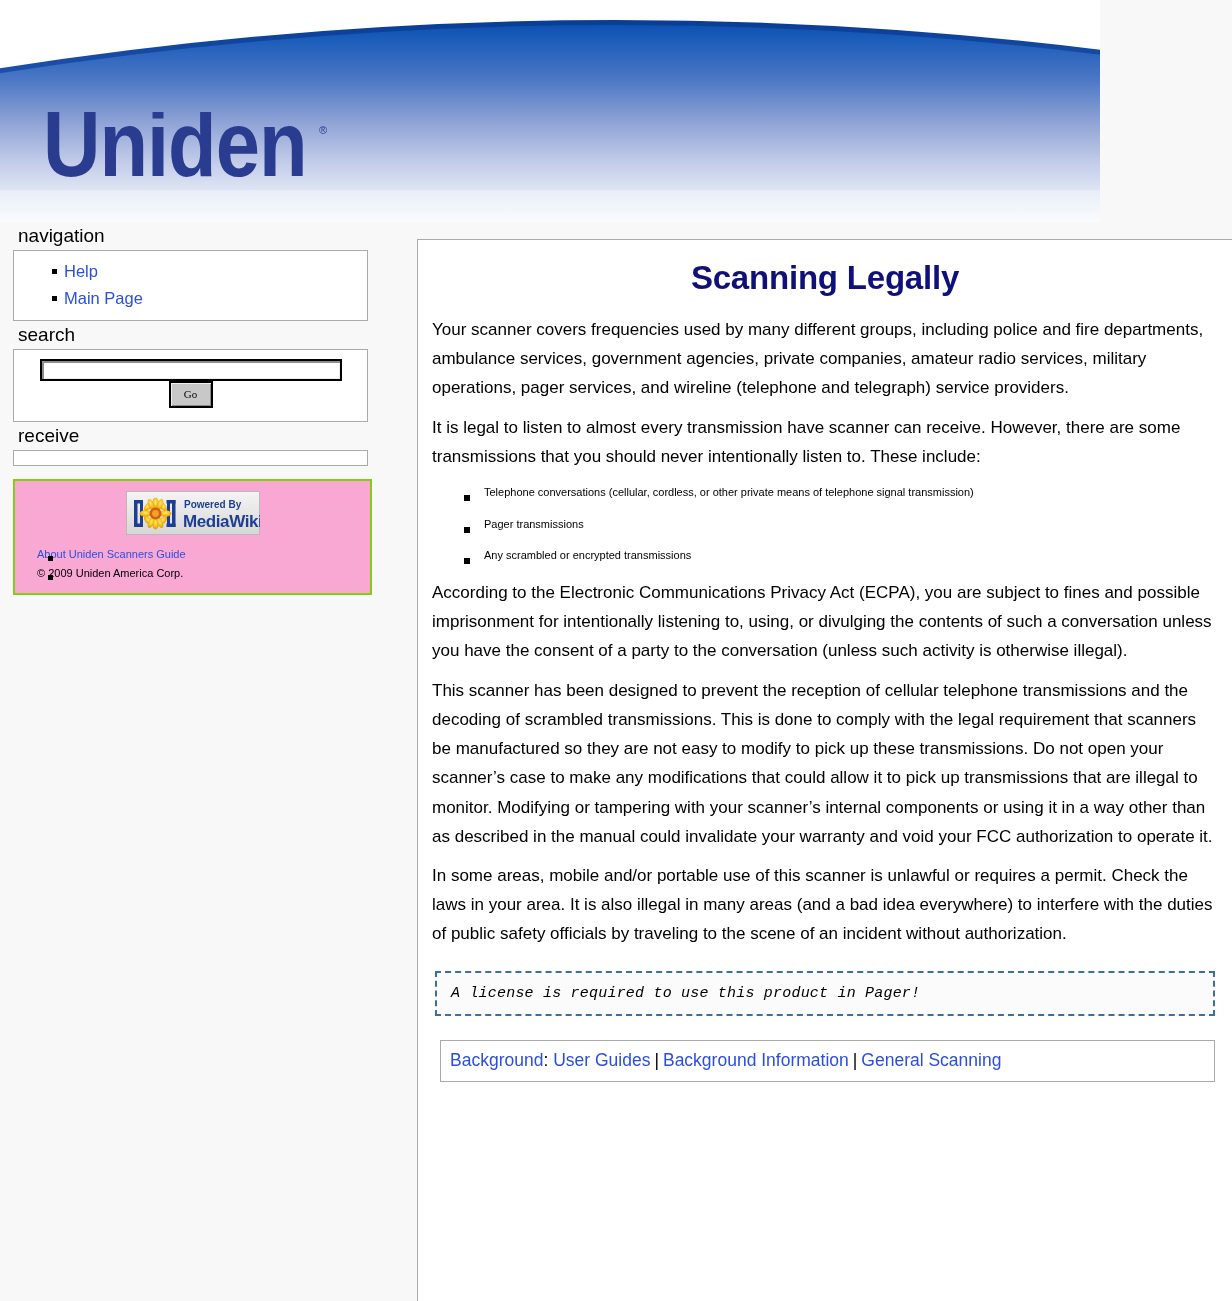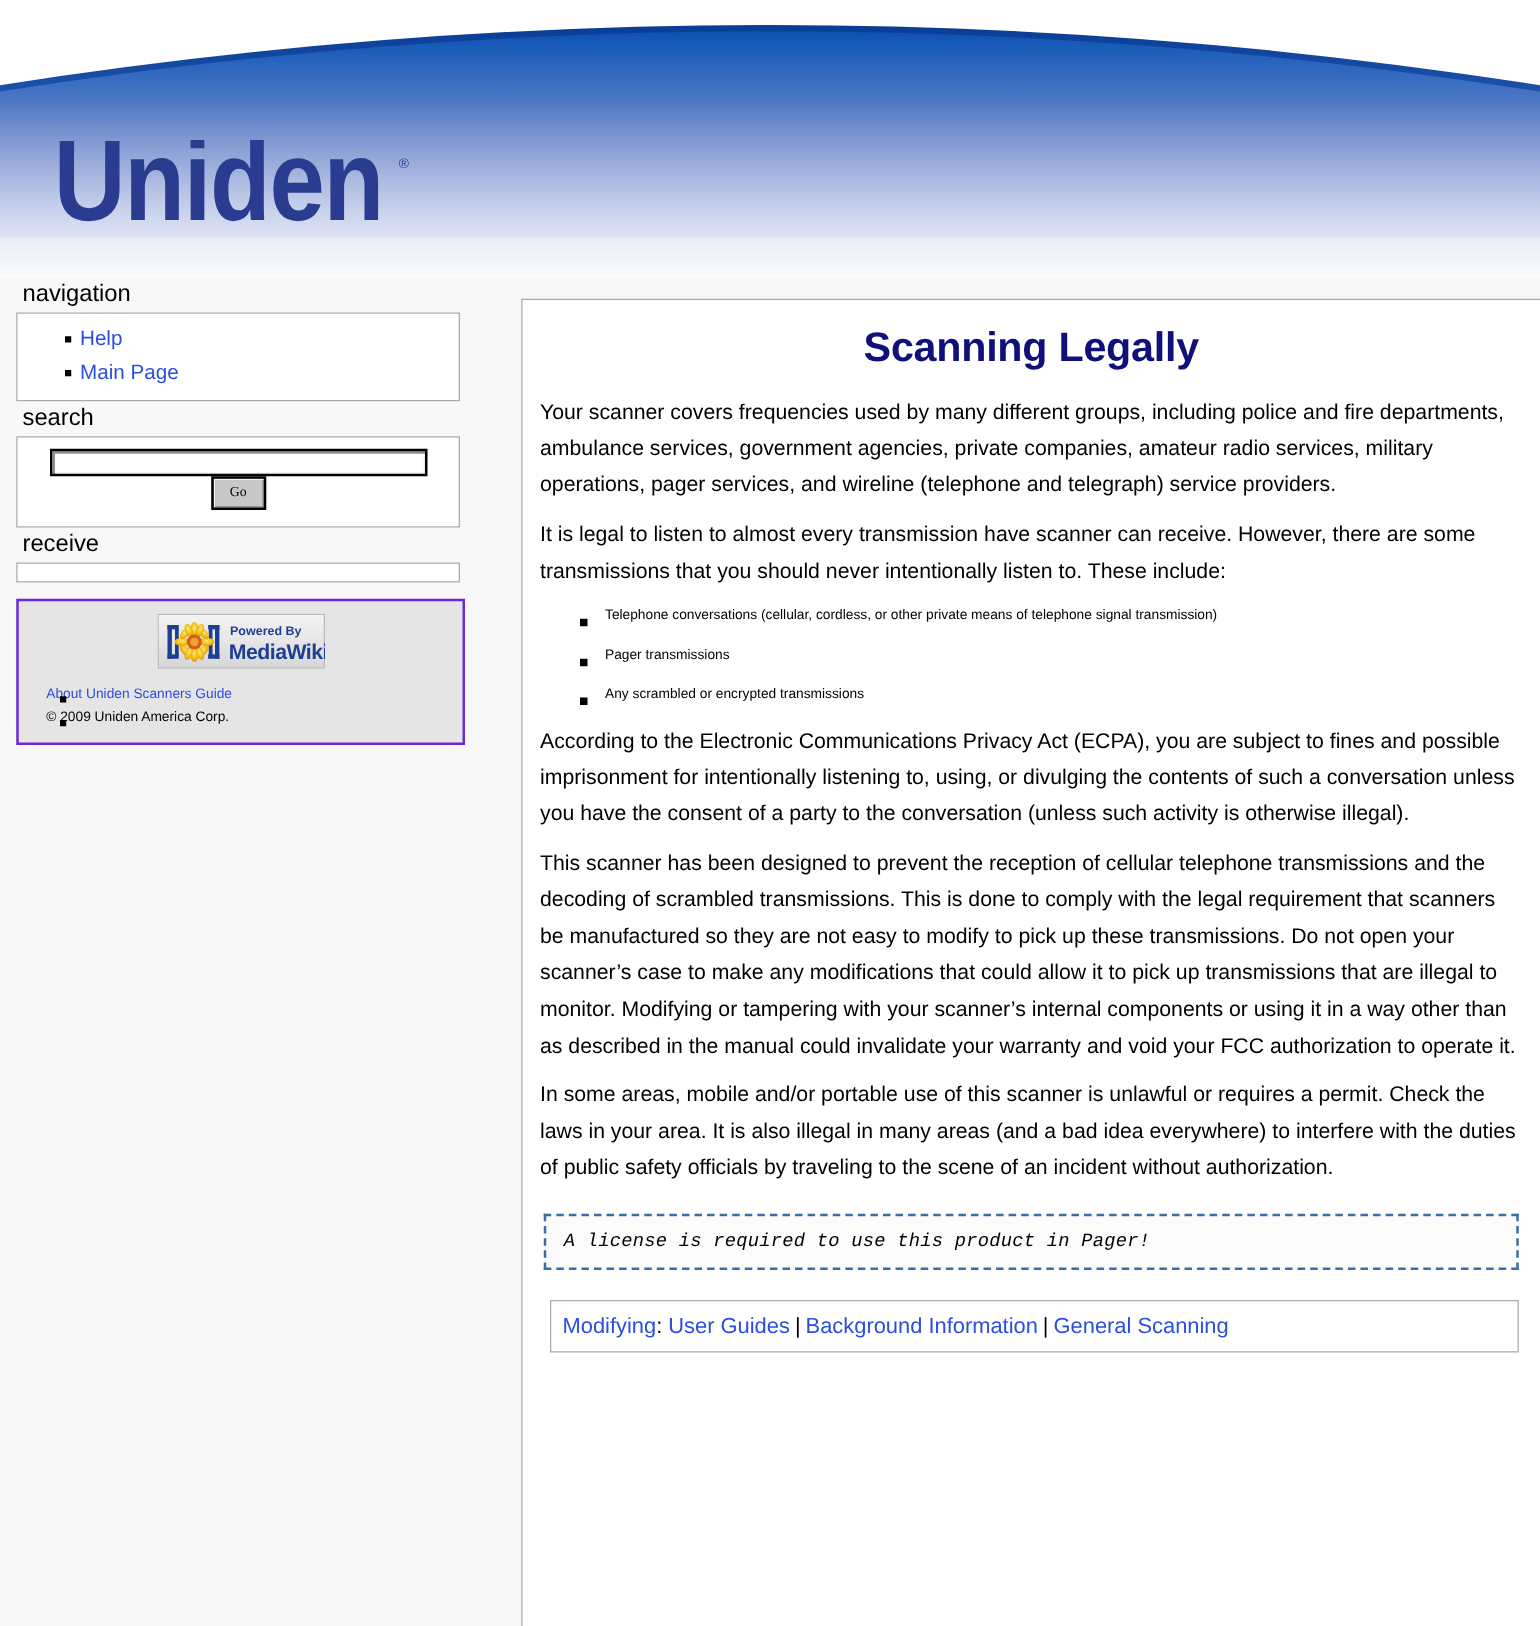--- a/index.html
+++ b/index.html
@@ -16,21 +16,21 @@
     color: #000000;
     overflow: hidden;
     position: relative;
   }
 
   
   #header-banner {
     position: absolute;
     left: 0;
     top: 0;
-    width: 1232px;
+    width: 1100px;
     height: 222px;
     overflow: hidden;
     background: #ffffff;
   }
   #header-arc-svg {
     position: absolute;
     left: 0;
     top: 0;
     width: 1232px;
     height: 222px;
@@ -134,22 +134,22 @@
   
   #contents-body {
     border: 1px solid #aaaaaa;
     background: #ffffff;
     margin: 0 32px 0 13px;
     height: 14px;
   }
 
   
   #footer-portlet {
-    border: 2px solid #6d28d9;
-    background: #e5e5e5;
+    border: 2px solid #84cc16;
+    background: #f9a8d4;
     margin: 13px 28px 0 13px;
     padding: 10px 0 9px 0;
   }
   #mediawiki-badge-wrap {
     text-align: center;
     padding: 0 0 6px 0;
   }
   #mediawiki-badge {
     display: inline-block;
     width: 134px;
@@ -388,18 +388,18 @@
 
     <p class="body-text">This scanner has been designed to prevent the reception of cellular telephone transmissions and the decoding of scrambled transmissions. This is done to comply with the legal requirement that scanners be manufactured so they are not easy to modify to pick up these transmissions. Do not open your scanner’s case to make any modifications that could allow it to pick up transmissions that are illegal to monitor. Modifying or tampering with your scanner’s internal components or using it in a way other than as described in the manual could invalidate your warranty and void your FCC authorization to operate it.</p>
 
     <p class="body-text">In some areas, mobile and/or portable use of this scanner is unlawful or requires a permit. Check the laws in your area. It is also illegal in many areas (and a bad idea everywhere) to interfere with the duties of public safety officials by traveling to the scene of an incident without authorization.</p>
 
     <div id="license-note">
       <span>A license is required to use this product in Pager!</span>
     </div>
 
     <div id="catlinks">
-      <a class="wiki-link" href="#">Modifying</a><span class="cat-colon">:</span>
+      <a class="wiki-link" href="#">Background</a><span class="cat-colon">:</span>
       <a class="wiki-link" href="#">User Guides</a><span class="cat-sep">|</span><a class="wiki-link" href="#">Background Information</a><span class="cat-sep">|</span><a class="wiki-link" href="#">General Scanning</a>
     </div>
 
   </div>
 </div>
 
 </body></html>

